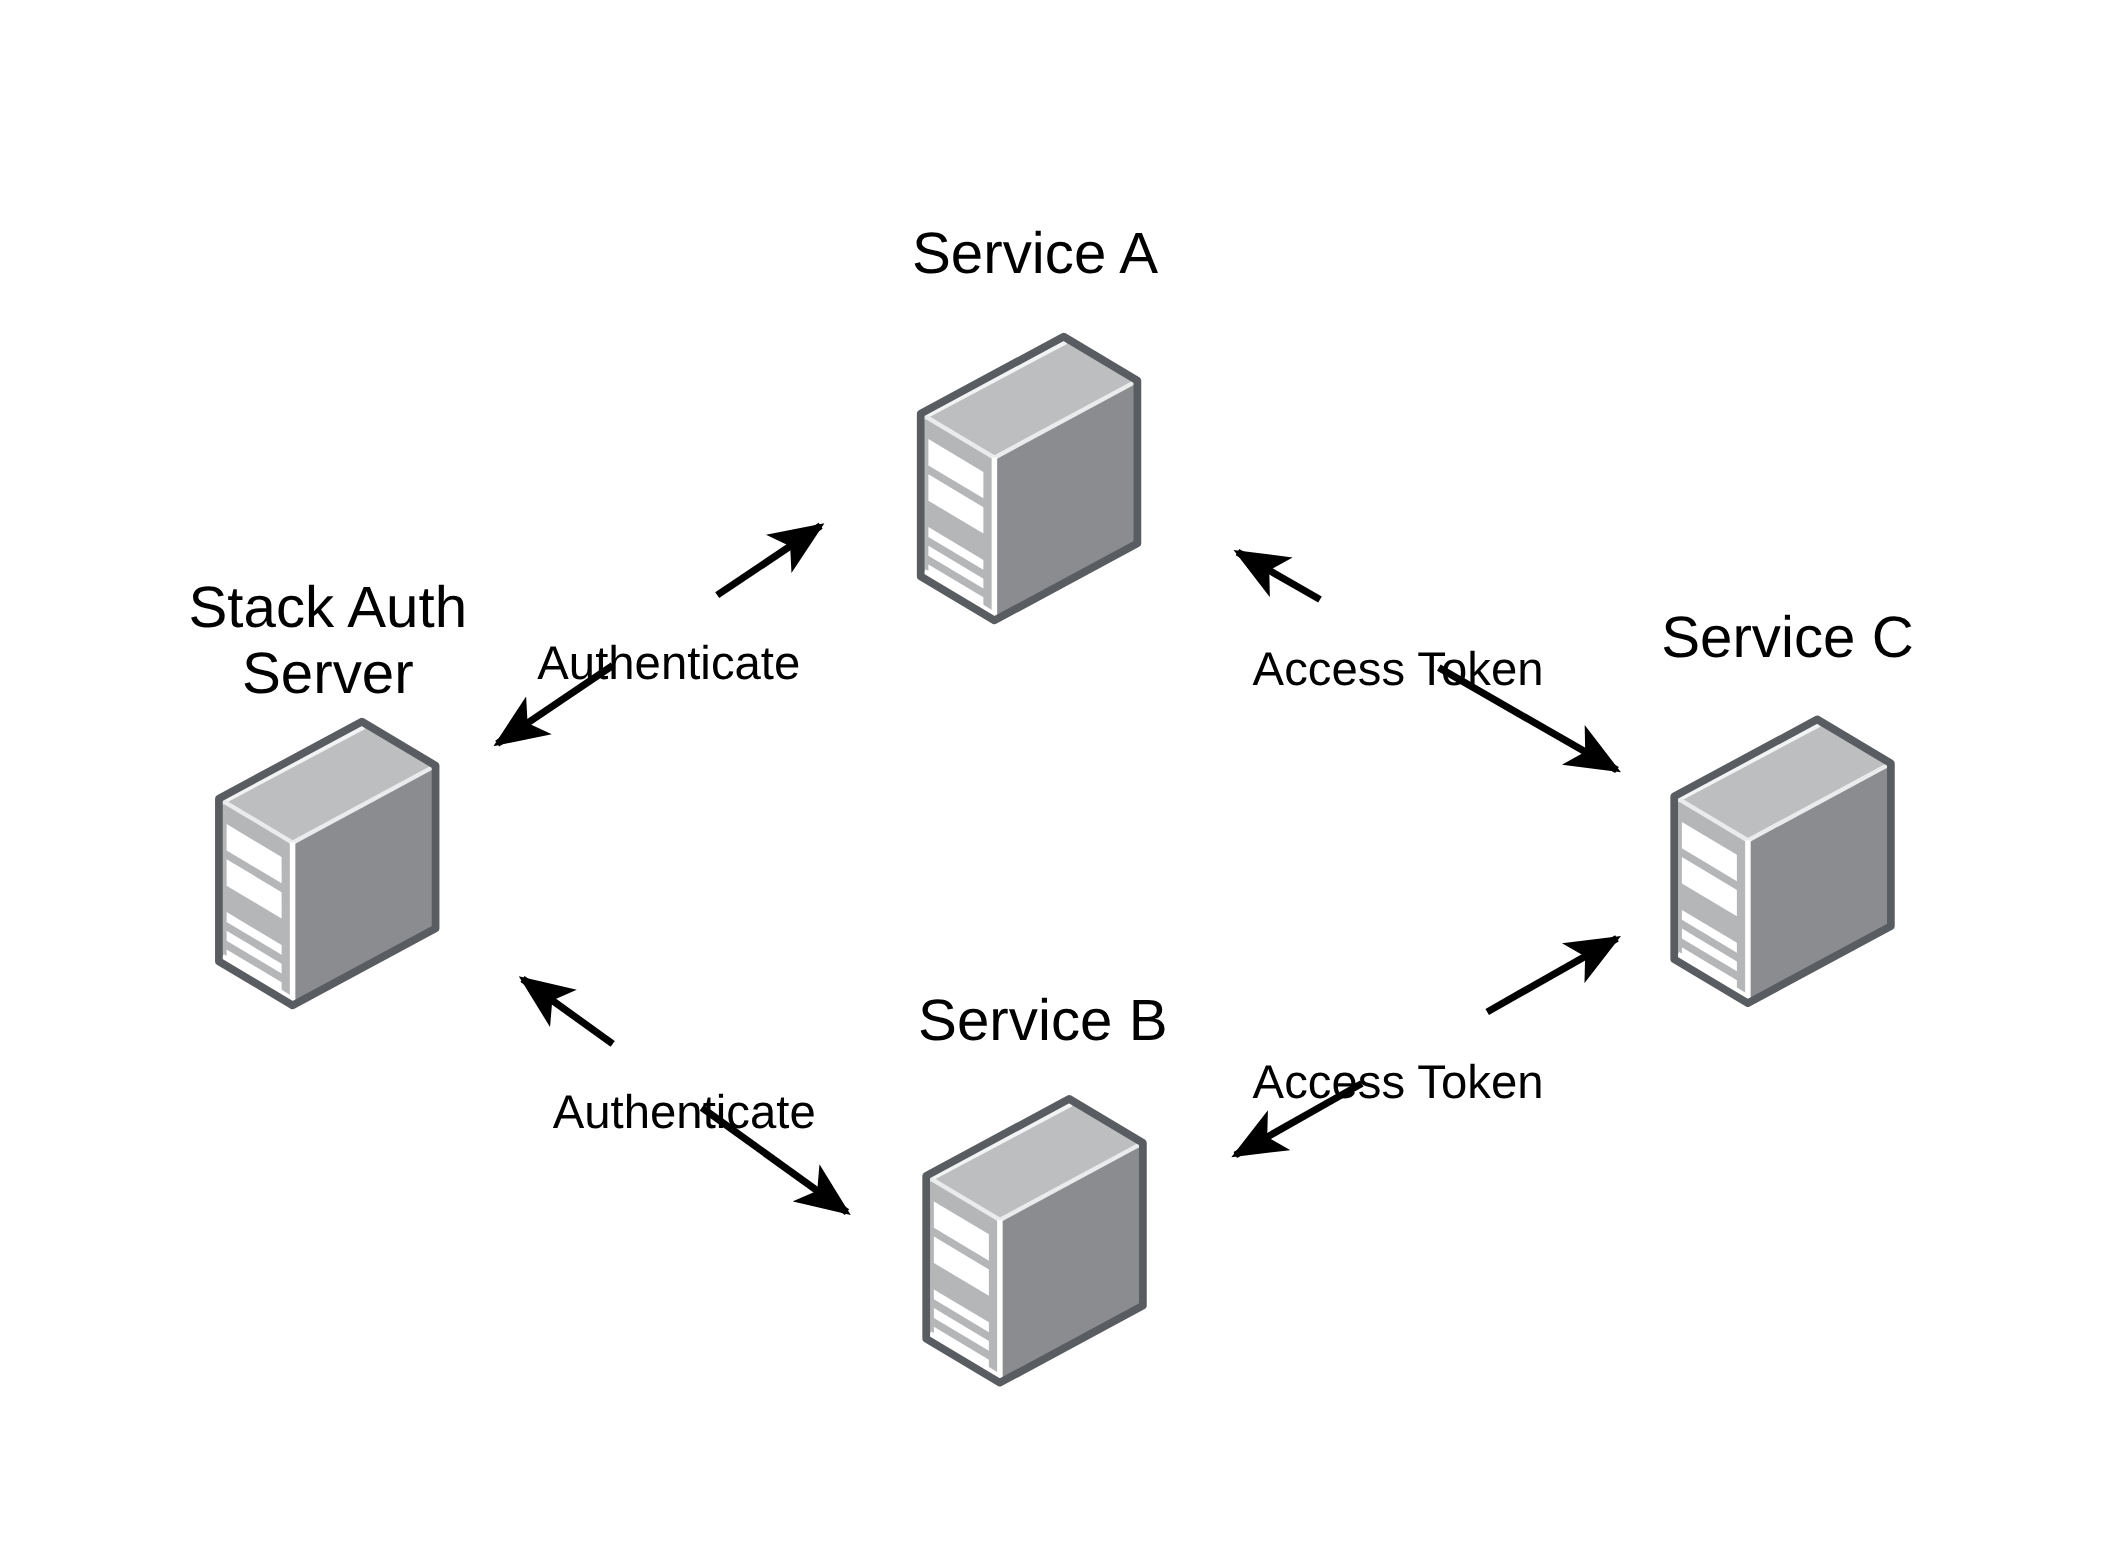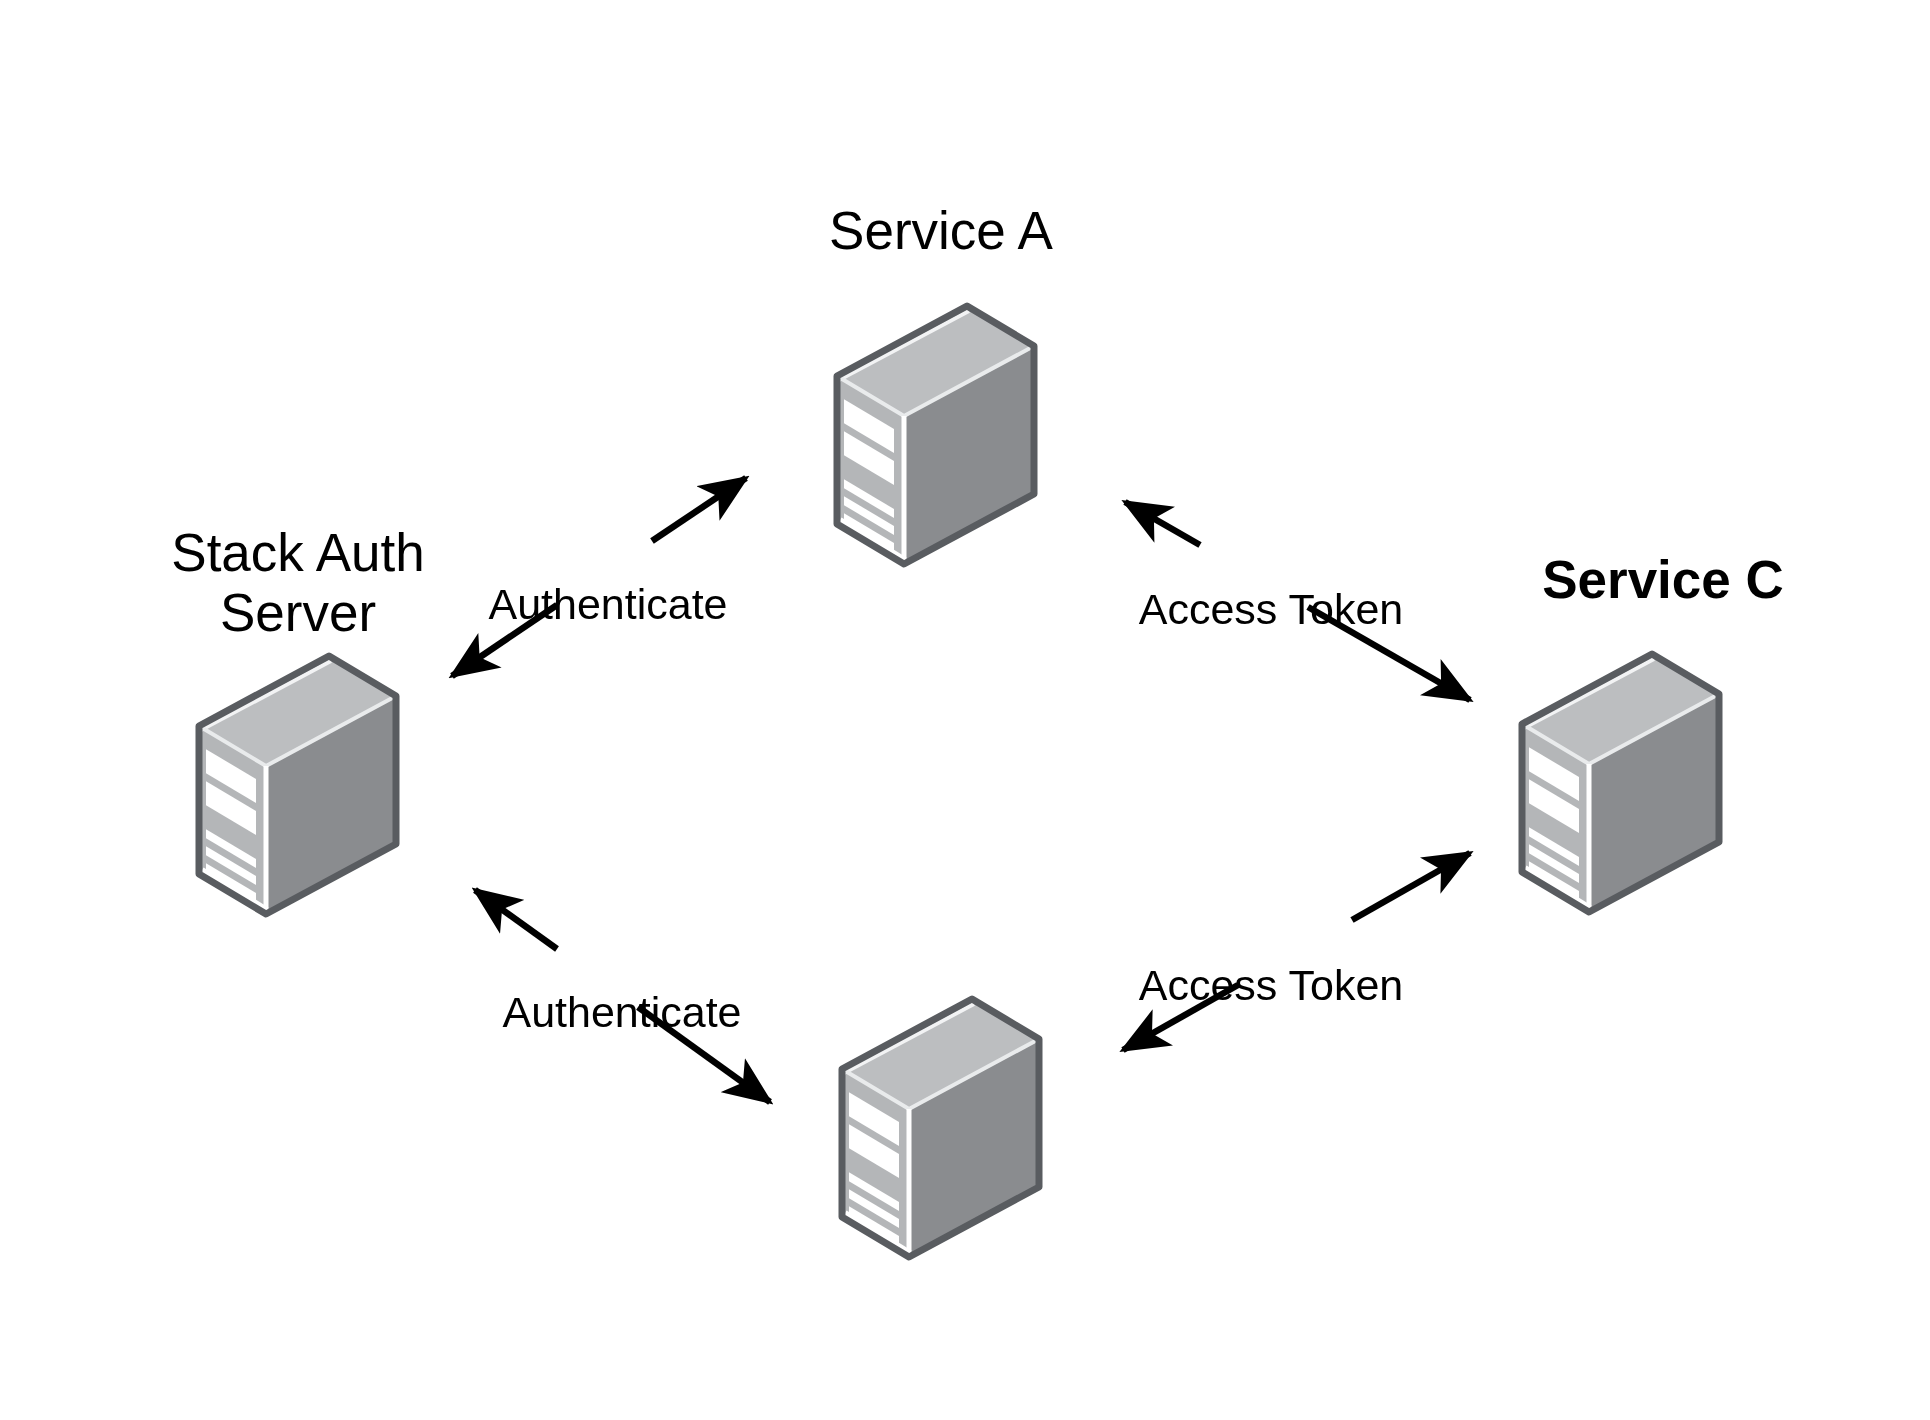--- a/index.html
+++ b/index.html
@@ -79,22 +79,23 @@
     <use href="#server-icon" x="195" y="652"></use>
     <use href="#server-icon" x="833" y="302"></use>
     <use href="#server-icon" x="838" y="995"></use>
     <use href="#server-icon" x="1518" y="650"></use>
   </svg>
 
   <div class="label node-label wrap" style="left:298px;top:583px;">Stack Auth Server</div>
 
   <div class="label node-label" style="left:941px;top:231px;">Service A</div>
 
+  <div class="label node-label" style="left:948px;top:928px;">Service B</div>
 
-  <div class="label node-label" style="left:1663px;top:580px;font-weight:bold;">Service C</div>
+  <div class="label node-label" style="left:1625px;top:580px;">Service C</div>
 
   <div class="label edge-label" style="left:608px;top:576px;">Authenticate</div>
 
   <div class="label edge-label" style="left:622px;top:984px;">Authenticate</div>
 
   <div class="label edge-label" style="left:1271px;top:581px;">Access Token</div>
 
   <div class="label edge-label" style="left:1271px;top:957px;">Access Token</div>
 
 </div>

